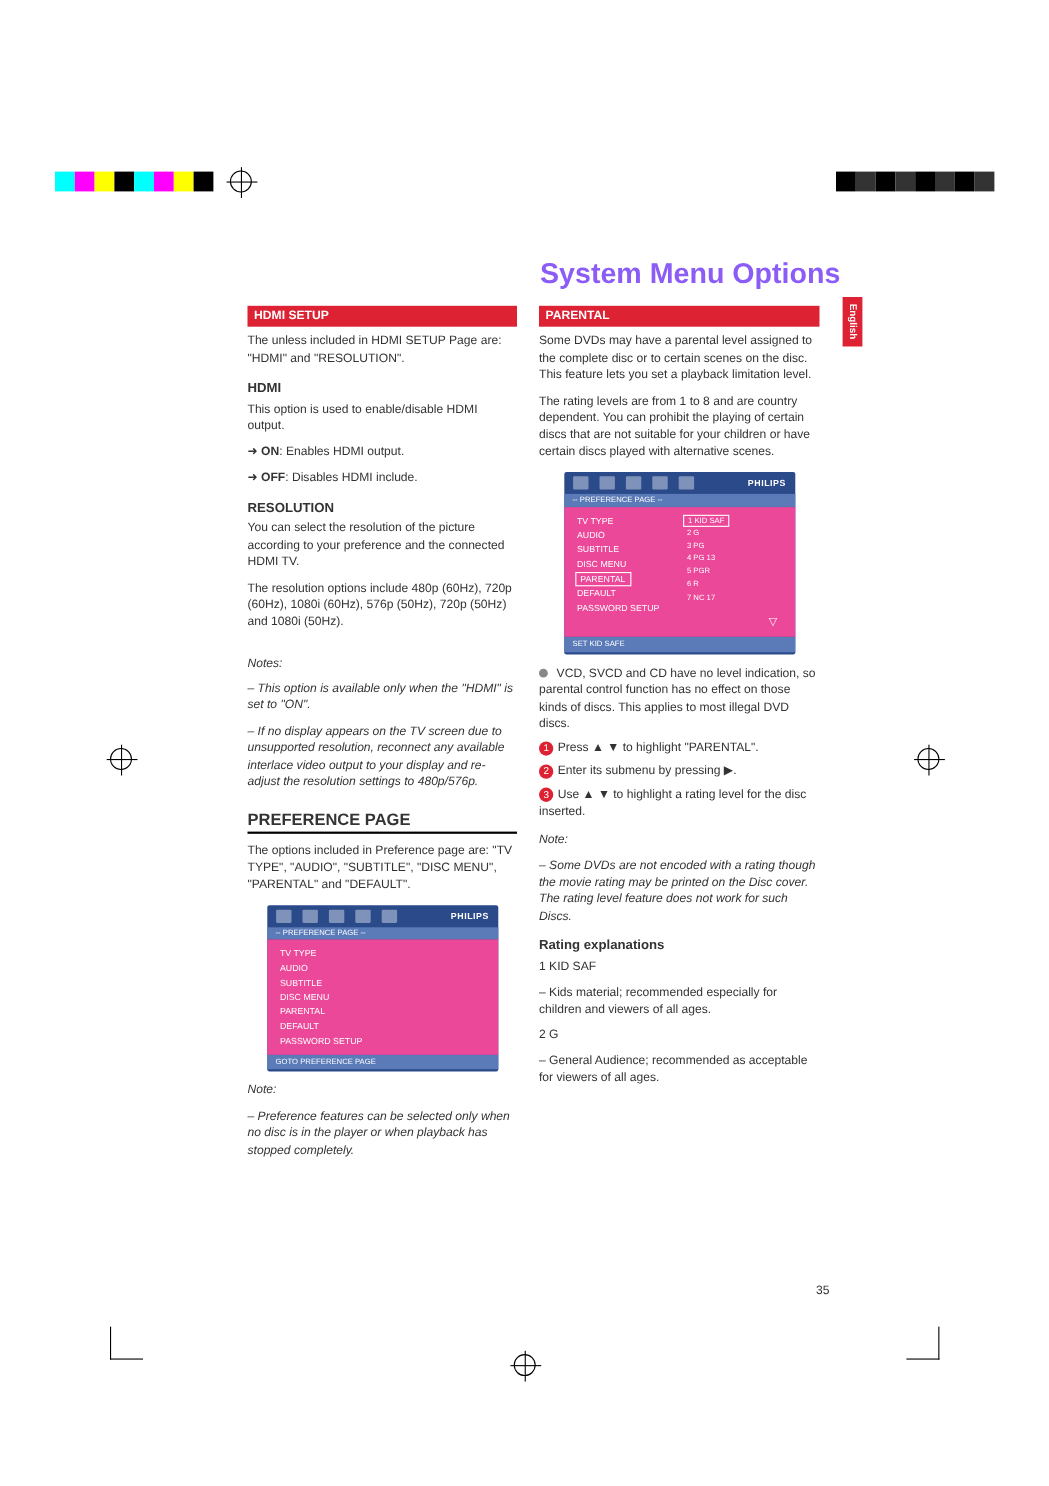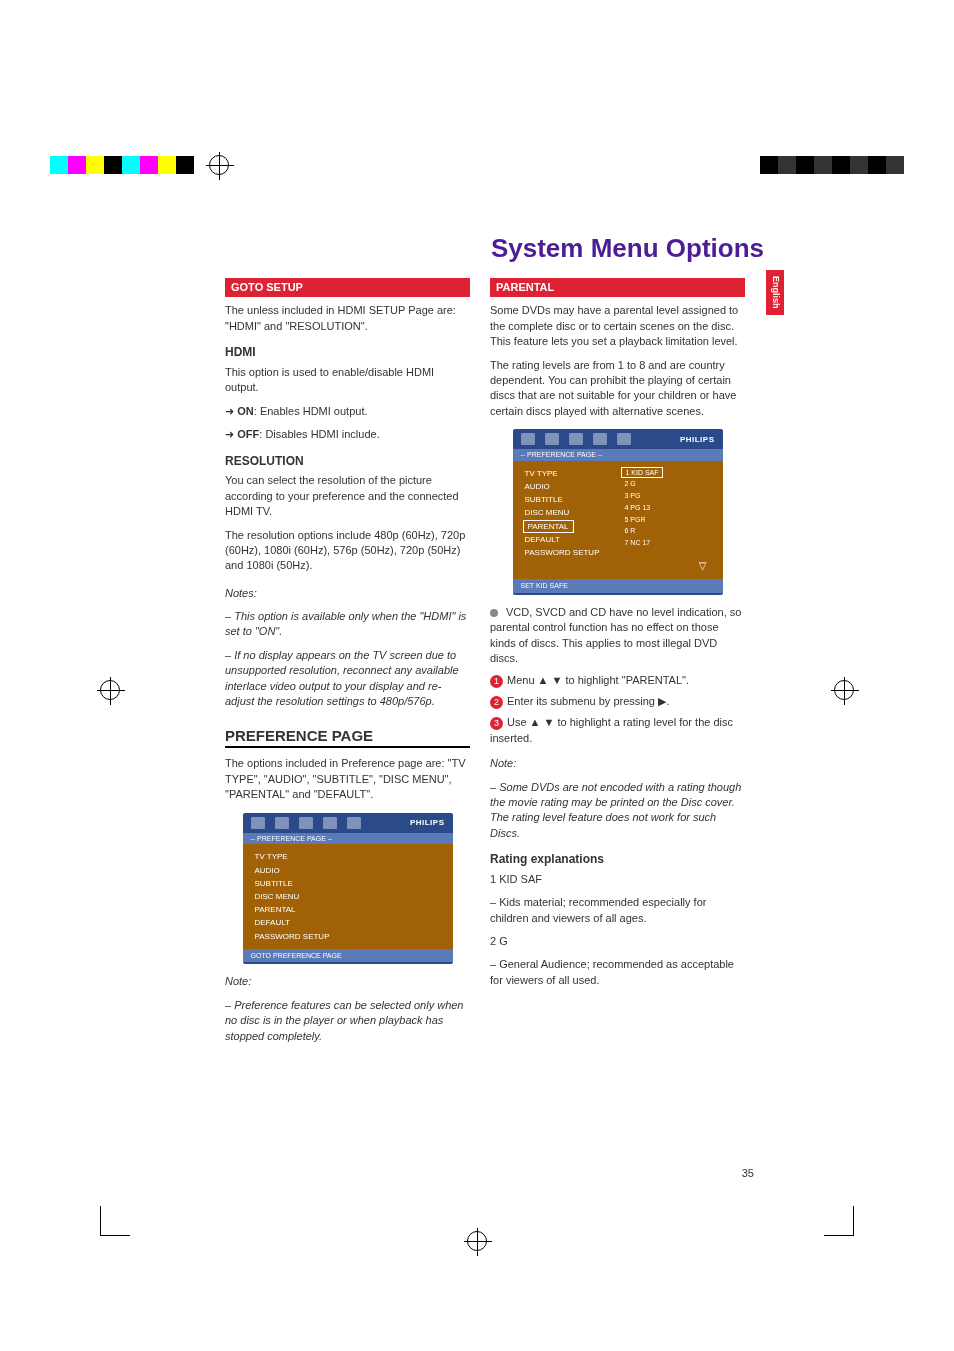--- a/index.html
+++ b/index.html
@@ -25,21 +25,21 @@
   }
   .crop-left, .crop-right { display: flex; align-items: center; gap: 15px; }
   .color-bar { display: flex; }
   .color-sq { width: 18px; height: 18px; }
   .cmark { width: 20px; height: 20px; border: 1px solid #000; border-radius: 50%; position: relative; }
   .cmark::before, .cmark::after { content: ""; position: absolute; background: #000; }
   .cmark::before { width: 28px; height: 1px; top: 50%; left: -4px; }
   .cmark::after { height: 28px; width: 1px; left: 50%; top: -4px; }
   .page-title {
     position: absolute; top: 230px; right: 190px;
-    color: #4c1d95; font-size: 26px; font-weight: bold;
+    color: #8b5cf6; font-size: 26px; font-weight: bold;
   }
   .side-tab {
     position: absolute; right: 170px; top: 270px;
     background: #d23; color: #fff; width: 18px; height: 45px;
     display: flex; align-items: center; justify-content: center;
   }
   .side-tab span { transform: rotate(90deg); font-size: 9px; font-weight: bold; white-space: nowrap; }
   .col-left { position: absolute; left: 225px; top: 278px; width: 245px; }
   .col-right { position: absolute; left: 490px; top: 278px; width: 255px; }
   .section-head {
@@ -62,21 +62,21 @@
   .step { margin-bottom: 6px; }
   .indent { margin-left: 14px; }
   .menu-shot {
     margin: 10px auto; width: 210px; background: #2a4a8a;
     border-radius: 2px; font-size: 8px; color: #fff; padding-bottom: 2px;
   }
   .menu-icons { display: flex; gap: 10px; padding: 4px 8px; align-items: center; justify-content: flex-end; }
   .menu-icons .ic { width: 14px; height: 12px; background: rgba(255,255,255,0.4); border-radius: 1px; }
   .menu-icons .brand { margin-left: auto; font-size: 8px; font-weight: bold; letter-spacing: 0.5px; }
   .menu-title-bar { background: #5a7ab8; padding: 1px 8px; font-size: 7px; }
-  .menu-body { background: #a16207; padding: 6px 10px; }
+  .menu-body { background: #ec4899; padding: 6px 10px; }
   .menu-item { padding: 1px 2px; font-size: 8px; }
   .menu-item.sel { border: 1px solid #fff; display: inline-block; padding: 0 4px; }
   .menu-footer { background: #5a7ab8; padding: 2px 8px; font-size: 7px; }
   .menu-columns { display: flex; gap: 20px; }
   .menu-col { display: flex; flex-direction: column; }
   .menu-rating { font-size: 7px; padding: 1px 3px; }
   .menu-rating.sel { border: 1px solid #fff; }
   .dn-arrow { margin-left: auto; color: #fff; font-size: 10px; text-align: right; padding-right: 6px; }
   .bottom-crop { position: absolute; bottom: 100px; left: 50%; transform: translateX(-50%); }
   .corner-l { position: absolute; left: 100px; top: 680px; }
@@ -115,33 +115,33 @@
     </div>
   </div>
 </div>
 
 <div class="page-title">System Menu Options</div>
 <div class="side-tab">
     <span>English</span>
   </div>
 
 <div class="col-left">
-  <div class="section-head">GOTO SETUP</div>
+  <div class="section-head">HDMI SETUP</div>
   <p>The unless included in HDMI SETUP Page are: "HDMI" and "RESOLUTION".</p>
 
   <p class="sub">HDMI</p>
   <p>This option is used to enable/disable HDMI output.</p>
   <p><span class="arrow">➜ </span><b>ON</b><span>: Enables HDMI output.</span></p>
   <p><span class="arrow">➜ </span><b>OFF</b><span>: Disables HDMI include.</span></p>
 
   <p class="sub">RESOLUTION</p>
   <p>You can select the resolution of the picture according to your preference and the connected HDMI TV.</p>
   <p>The resolution options include 480p (60Hz), 720p (60Hz), 1080i (60Hz), 576p (50Hz), 720p (50Hz) and 1080i (50Hz).</p>
 
-  <p class="ital" style="margin-top:12px">Notes:</p>
+  <p class="ital" style="margin-top:22px">Notes:</p>
   <p class="ital">– This option is available only when the "HDMI" is set to "ON".</p>
   <p class="ital">– If no display appears on the TV screen due to unsupported resolution, reconnect any available interlace video output to your display and re-adjust the resolution settings to 480p/576p.</p>
 
   <div class="pref-title">PREFERENCE PAGE</div>
   <p>The options included in Preference page are: "TV TYPE", "AUDIO", "SUBTITLE", "DISC MENU", "PARENTAL" and "DEFAULT".</p>
 
   <div class="menu-shot">
     <div class="menu-icons">
       <div class="ic"></div>
       <div class="ic"></div>
@@ -203,32 +203,32 @@
           <div class="menu-rating">7 NC 17</div>
         </div>
       </div>
       <div class="dn-arrow">▽</div>
     </div>
     <div class="menu-footer">SET KID SAFE</div>
   </div>
 
   <p class="step"><span class="bullet-dot"></span><span>VCD, SVCD and CD have no level indication, so parental control function has no effect on those kinds of discs. This applies to most illegal DVD discs.</span></p>
 
-  <p class="step"><span class="bullet-num">1</span><span>Menu ▲ ▼ to highlight "PARENTAL".</span></p>
+  <p class="step"><span class="bullet-num">1</span><span>Press ▲ ▼ to highlight "PARENTAL".</span></p>
   <p class="step"><span class="bullet-num">2</span><span>Enter its submenu by pressing ▶.</span></p>
   <p class="step"><span class="bullet-num">3</span><span>Use ▲ ▼ to highlight a rating level for the disc inserted.</span></p>
 
   <p class="ital" style="margin-top:10px">Note:</p>
   <p class="ital">– Some DVDs are not encoded with a rating though the movie rating may be printed on the Disc cover. The rating level feature does not work for such Discs.</p>
 
   <p class="sub">Rating explanations</p>
   <p>1 KID SAF</p>
   <p>– Kids material; recommended especially for children and viewers of all ages.</p>
   <p style="margin-top:6px">2 G</p>
-  <p>– General Audience; recommended as acceptable for viewers of all used.</p>
+  <p>– General Audience; recommended as acceptable for viewers of all ages.</p>
 </div>
 
 <div class="corner-l">
     <div class="cmark"></div>
   </div>
 <div class="corner-r">
     <div class="cmark"></div>
   </div>
 <div class="bottom-crop">
     <div class="cmark"></div>

